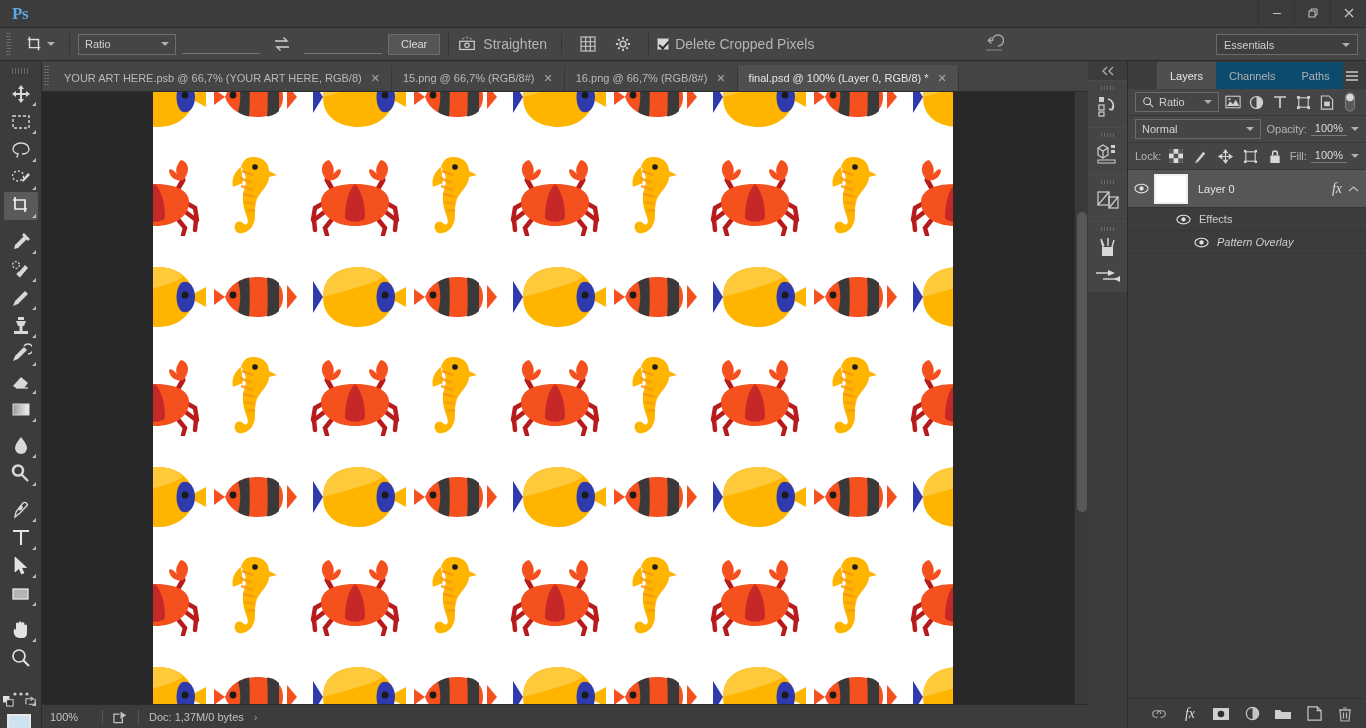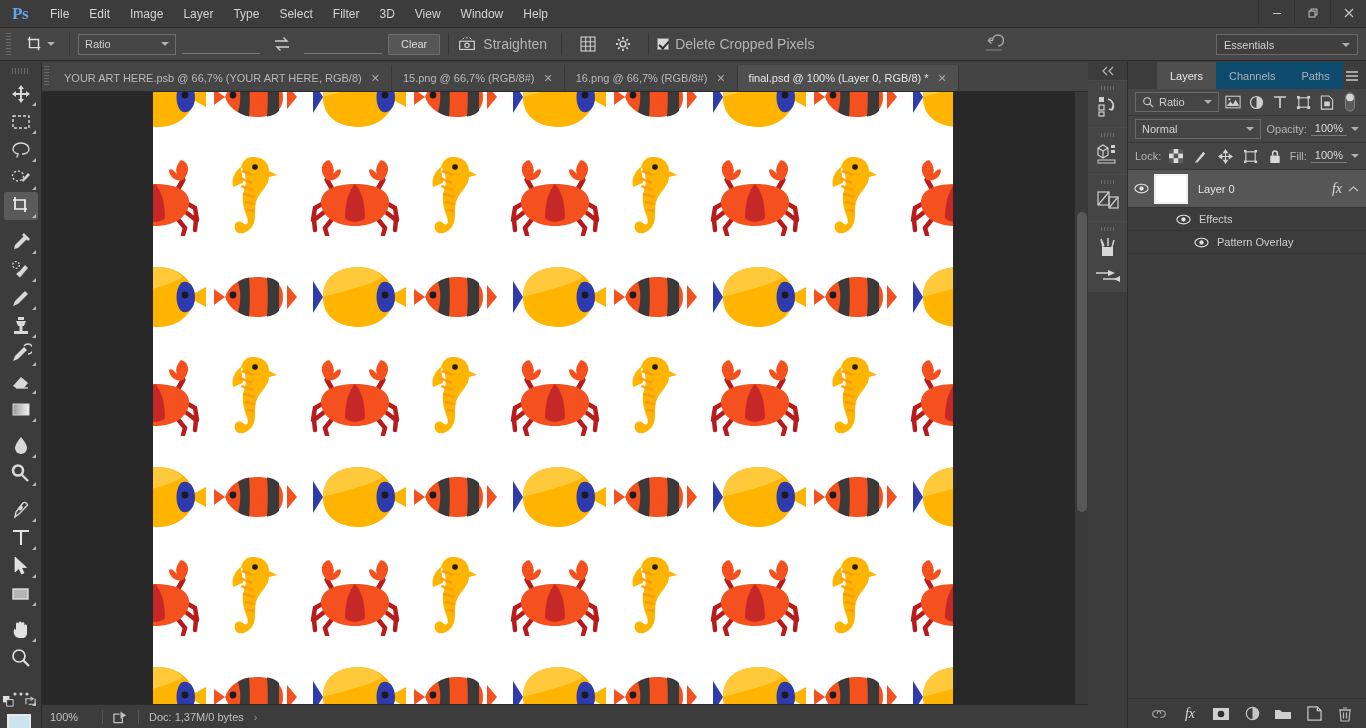--- a/index.html
+++ b/index.html
@@ -201,21 +201,21 @@
   .layer-name { font-size: 11px; color: #e4e4e4; }
   .fx-cell { margin-left: auto; display: flex; align-items: center; gap: 6px;
     padding-right: 7px; }
   .fx-italic { font-family: "Liberation Serif", serif; font-style: italic;
     font-size: 14px; color: #dcdcdc; }
   .sub-item {
     height: 23px; display: flex; align-items: center; background: #3c3c3c;
     border-bottom: 1px solid #353535; font-size: 11px; color: #cfcfcf;
   }
   .sub-item.lvl1 { padding-left: 48px; }
-  .sub-item.lvl2 { padding-left: 66px; }
+  .sub-item.lvl2 { padding-left: 66px; font-style: italic; }
   .sub-eye { margin-right: 8px; display: flex; }
   .panel-footer {
     height: 30px; background: #3c3c3c; display: flex; align-items: center;
     justify-content: flex-end; gap: 13px; padding-right: 12px;
     border-top: 1px solid #333;
   }
   .pf-ico { width: 18px; height: 18px; display: flex; align-items: center;
     justify-content: center; position: relative; }
 
   
@@ -229,33 +229,20 @@
   .sb-doc { font-size: 11px; color: #c0c0c0; }
   .sb-arrow { color: #999; font-size: 11px; }
 </style>
 </head>
 <body>
 
 <div id="app">
 
   <div class="menubar">
     <div class="ps-logo">Ps</div>
-    <div id="menu-items" style="display:flex;">
-        <div class="menu-item">File</div>
-        <div class="menu-item">Edit</div>
-        <div class="menu-item">Image</div>
-        <div class="menu-item">Layer</div>
-        <div class="menu-item">Type</div>
-        <div class="menu-item">Select</div>
-        <div class="menu-item">Filter</div>
-        <div class="menu-item">3D</div>
-        <div class="menu-item">View</div>
-        <div class="menu-item">Window</div>
-        <div class="menu-item">Help</div>
-      </div>
     <div class="winbtns">
       <div class="winbtn">
         <svg width="12" height="12" viewBox="0 0 12 12">
             <rect x="2" y="6" width="8" height="1" fill="#c4c4c4"></rect>
           </svg>
       </div>
       <div class="winbtn">
         <svg width="12" height="12" viewBox="0 0 12 12">
           <rect x="2" y="4" width="6" height="6" fill="none" stroke="#c4c4c4" stroke-width="1"></rect>
           <path d="M4 4 V2 H10 V8 H8" fill="none" stroke="#c4c4c4" stroke-width="1"></path>

